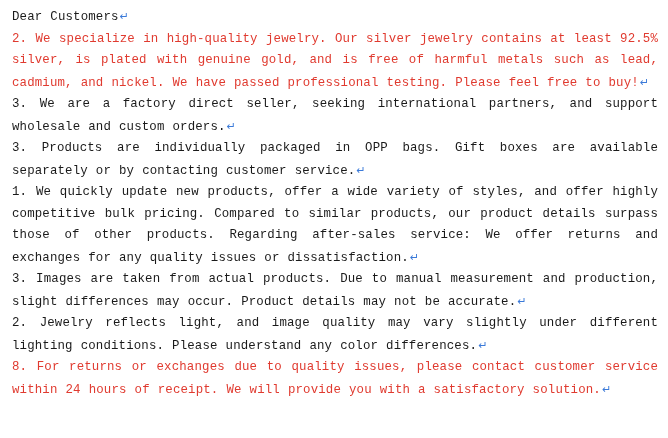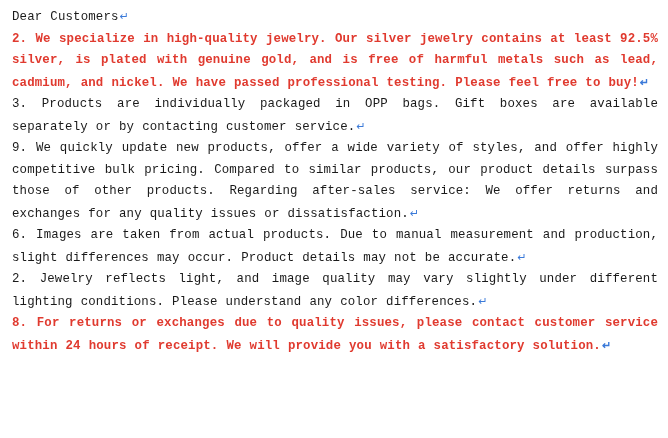--- a/index.html
+++ b/index.html
@@ -24,37 +24,38 @@
     font-size: 12.4px;
     line-height: 21.5px;
     text-align: justify;
     text-justify: inter-word;
     margin: 0 0 0 0;
     letter-spacing: 0.15px;
     word-spacing: 0.4px;
     white-space: normal;
   }
   .para.black { color: #1a1a1a; }
-  .para.red { color: #e03a2f; font-weight: bold; }
+  .para.red { color: #e03a2f; }
   .pilcrow {
     font-family: "Liberation Serif", serif;
     font-size: 11px;
     color: #3b7ad9;
     vertical-align: baseline;
     padding-left: 1px;
     letter-spacing: 0;
   }
   .para.red .pilcrow { color: #3b7ad9; }
   
   .para > span.txt { display: inline; }
 </style>
 </head>
 <body>
 
 <div id="doc">
     <div class="para black"><span class="txt">Dear Customers</span><span class="pilcrow">↵</span></div>
     <div class="para red"><span class="txt">2. We specialize in high-quality jewelry. Our silver jewelry contains at least 92.5% silver, is plated with genuine gold, and is free of harmful metals such as lead, cadmium, and nickel. We have passed professional testing. Please feel free to buy!</span><span class="pilcrow">↵</span></div>
+    <div class="para black"><span class="txt">3. We are a factory direct seller, seeking international partners, and support wholesale and custom orders.</span><span class="pilcrow">↵</span></div>
     <div class="para black"><span class="txt">3. Products are individually packaged in OPP bags. Gift boxes are available separately or by contacting customer service.</span><span class="pilcrow">↵</span></div>
-    <div class="para black"><span class="txt">9. We quickly update new products, offer a wide variety of styles, and offer highly competitive bulk pricing. Compared to similar products, our product details surpass those of other products. Regarding after-sales service: We offer returns and exchanges for any quality issues or dissatisfaction.</span><span class="pilcrow">↵</span></div>
-    <div class="para black"><span class="txt">6. Images are taken from actual products. Due to manual measurement and production, slight differences may occur. Product details may not be accurate.</span><span class="pilcrow">↵</span></div>
+    <div class="para black"><span class="txt">1. We quickly update new products, offer a wide variety of styles, and offer highly competitive bulk pricing. Compared to similar products, our product details surpass those of other products. Regarding after-sales service: We offer returns and exchanges for any quality issues or dissatisfaction.</span><span class="pilcrow">↵</span></div>
+    <div class="para black"><span class="txt">3. Images are taken from actual products. Due to manual measurement and production, slight differences may occur. Product details may not be accurate.</span><span class="pilcrow">↵</span></div>
     <div class="para black"><span class="txt">2. Jewelry reflects light, and image quality may vary slightly under different lighting conditions. Please understand any color differences.</span><span class="pilcrow">↵</span></div>
     <div class="para red"><span class="txt">8. For returns or exchanges due to quality issues, please contact customer service within 24 hours of receipt. We will provide you with a satisfactory solution.</span><span class="pilcrow">↵</span></div>
   </div>
 
 </body></html>

